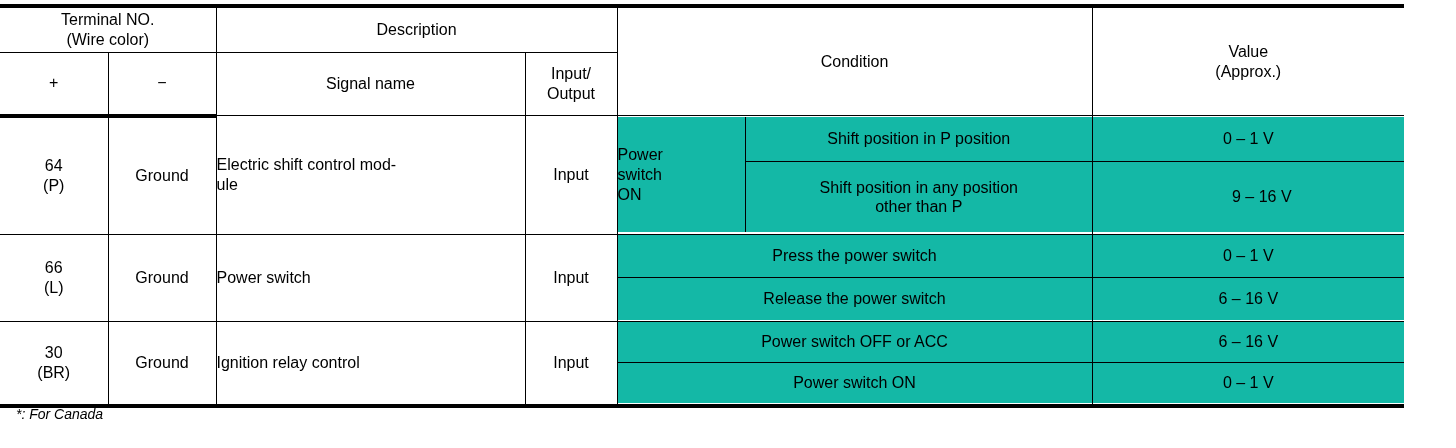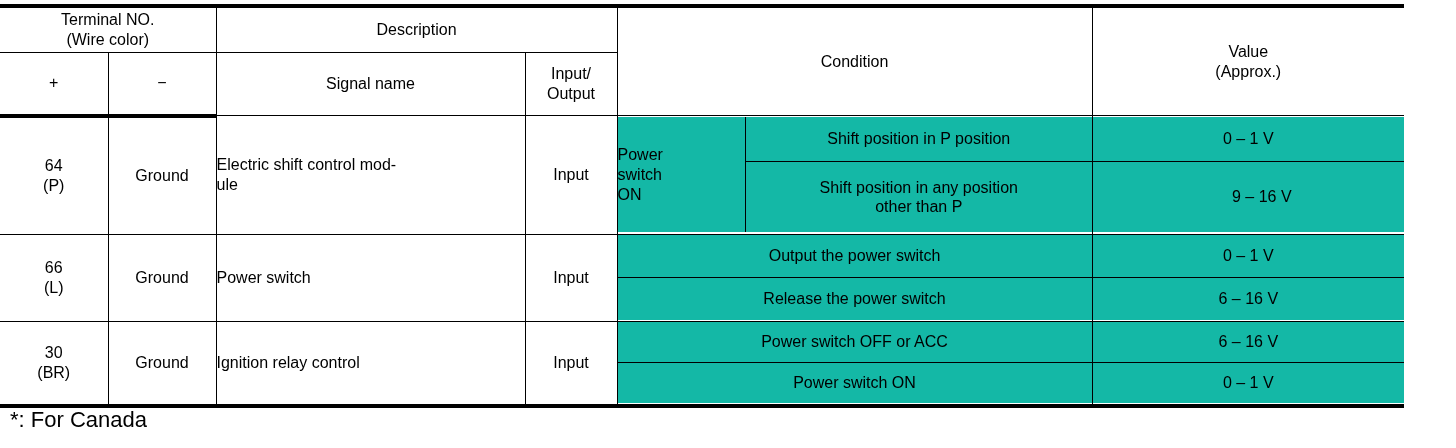--- a/index.html
+++ b/index.html
@@ -89,25 +89,26 @@
     border-bottom: 0 !important;
     text-align: left;
     padding: 4px 8px 4px 12px;
     line-height: 1.26;
     vertical-align: middle;
   }
 
   
   .footnote {
     position: absolute;
-    left: 10px;
+    left: 16px;
     top: 406px;
-    font-size: 22px;
+    font-size: 14px;
     line-height: 1.25;
     white-space: pre;
+    font-style: italic;
   }
 
   .term-num { line-height: 1.2; }
 </style>
 </head>
 <body>
 
 <div class="sheet">
 
   <table class="spec-table">
@@ -198,21 +199,21 @@
           <div>66</div>
           <div>(L)</div>
         </td>
         <td class="c-center">Ground</td>
         <td class="c-left">Power switch</td>
         <td class="c-center">Input</td>
         <td>
           <table class="inner">
             <tbody>
                 <tr>
-              <td class="sub-cell" style="height:42px;">Output the power switch</td>
+              <td class="sub-cell" style="height:42px;">Press the power switch</td>
             </tr>
             <tr>
               <td class="sub-cell" style="height:42px;">Release the power switch</td>
             </tr>
           </tbody>
             </table>
         </td>
         <td class="edge-right">
           <table class="inner">
             <tbody>

